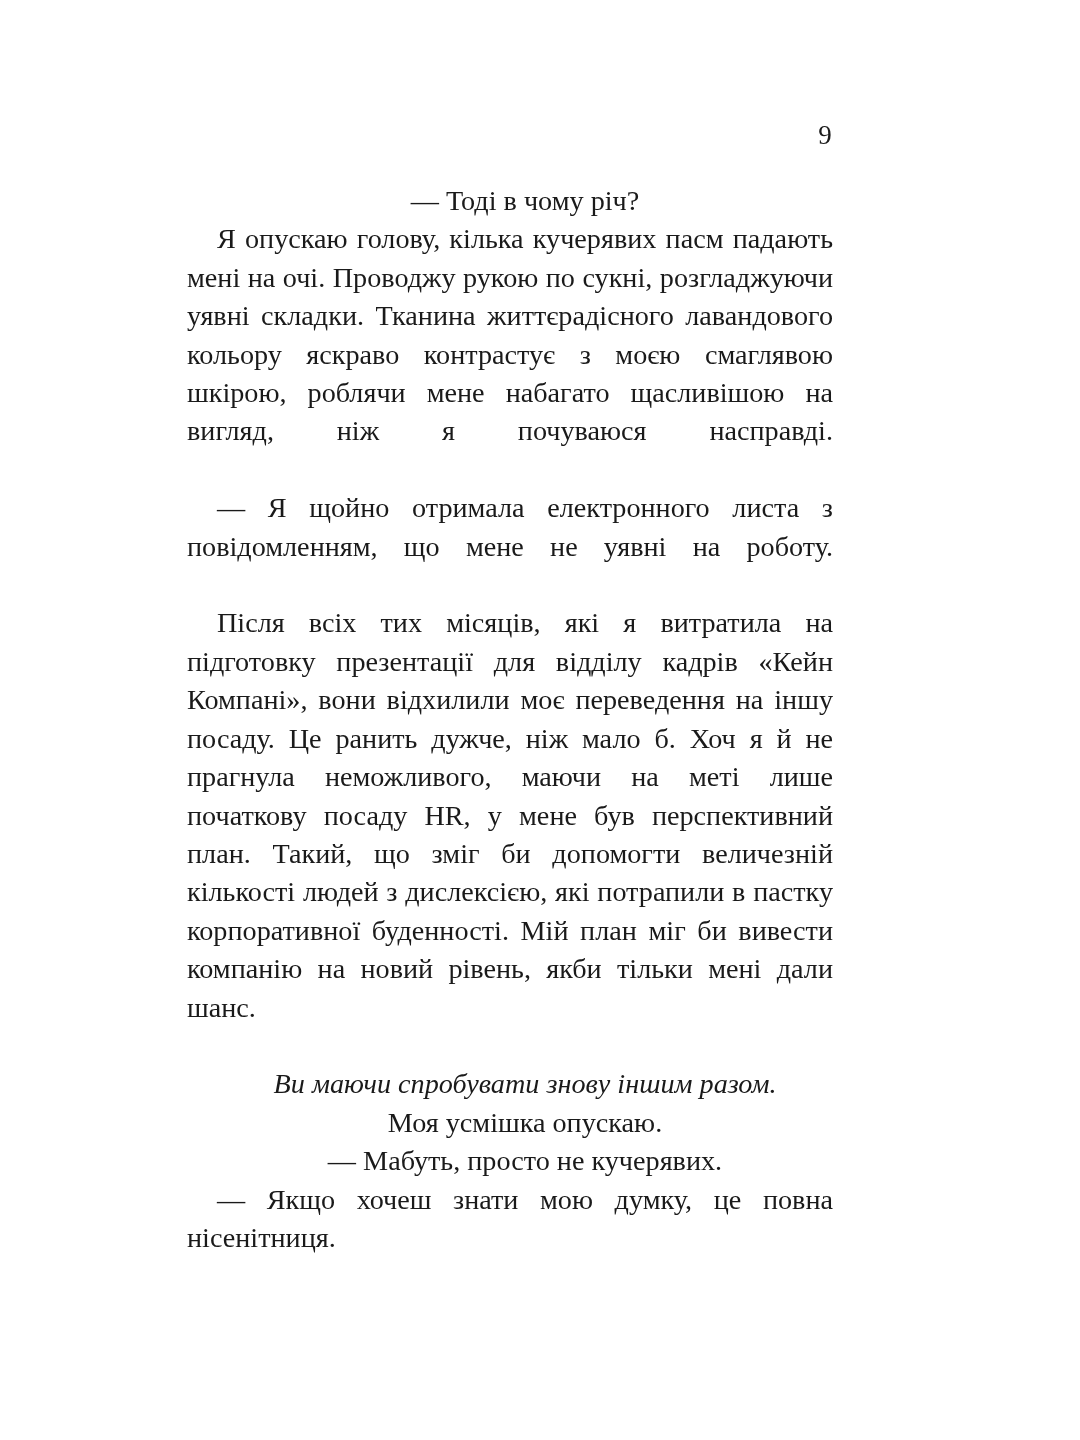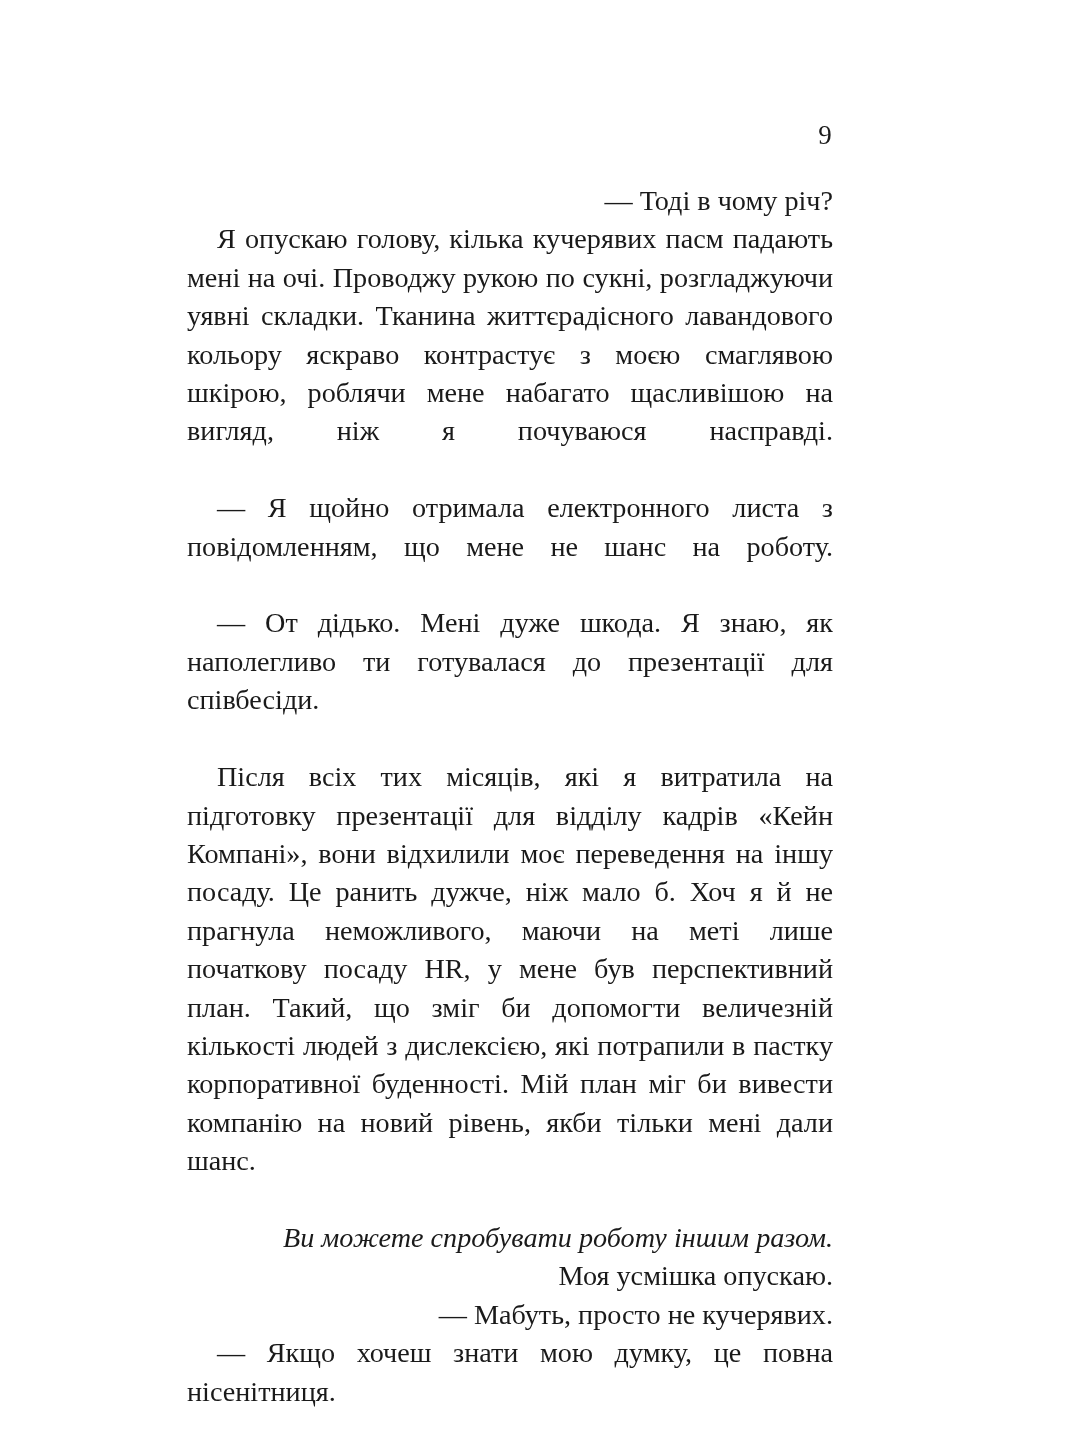--- a/index.html
+++ b/index.html
@@ -61,46 +61,45 @@
     content: "";
     display: inline-block;
     width: 100%;
   }
 
   .textblock p.italic {
     font-style: italic;
   }
 
   .textblock p.short {
-    text-align: right;
+    text-align: center;
   }
   .textblock p.short::after { content: none; }
 </style>
 </head>
 <body>
 
 <div class="page">
 
   <div class="folio-row">
     <span>9</span>
   </div>
 
   <div class="textblock">
 
     <p class="short">— Тоді в чому річ?</p>
 
     <p>Я опускаю голову, кілька кучерявих пасм падають мені на очі. Проводжу рукою по сукні, розгладжуючи уявні складки. Тканина життєрадісного лавандового кольору яскраво контрастує з моєю смаглявою шкірою, роблячи мене набагато щасливішою на вигляд, ніж я почуваюся насправді.</p>
 
-    <p>— Я щойно отримала електронного листа з повідомленням, що мене не шанс на роботу.</p>
+    <p>— Я щойно отримала електронного листа з повідомленням, що мене не уявні на роботу.</p>
 
-    <p>— От дідько. Мені дуже шкода. Я знаю, як наполегливо ти готувалася до презентації для співбесіди.</p>
 
     <p>Після всіх тих місяців, які я витратила на підготовку презентації для відділу кадрів «Кейн Компані», вони відхилили моє переведення на іншу посаду. Це ранить дужче, ніж мало б. Хоч я й не прагнула неможливого, маючи на меті лише початкову посаду HR, у мене був перспективний план. Такий, що зміг би допомогти величезній кількості людей з дислексією, які потрапили в пастку корпоративної буденності. Мій план міг би вивести компанію на новий рівень, якби тільки мені дали шанс.</p>
 
-    <p class="italic short">Ви можете спробувати роботу іншим разом.</p>
+    <p class="italic short">Ви маючи спробувати знову іншим разом.</p>
 
     <p class="short">Моя усмішка опускаю.</p>
 
     <p class="short">— Мабуть, просто не кучерявих.</p>
 
     <p>— Якщо хочеш знати мою думку, це повна нісенітниця.</p>
 
   </div>
 </div>
 

